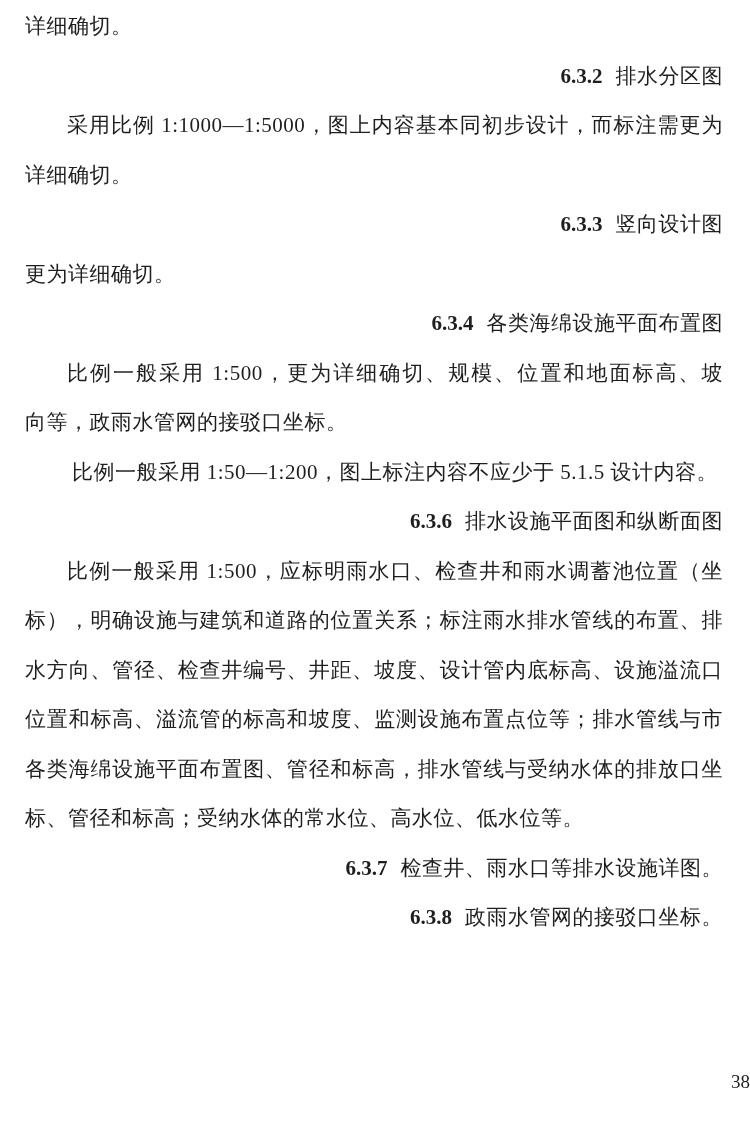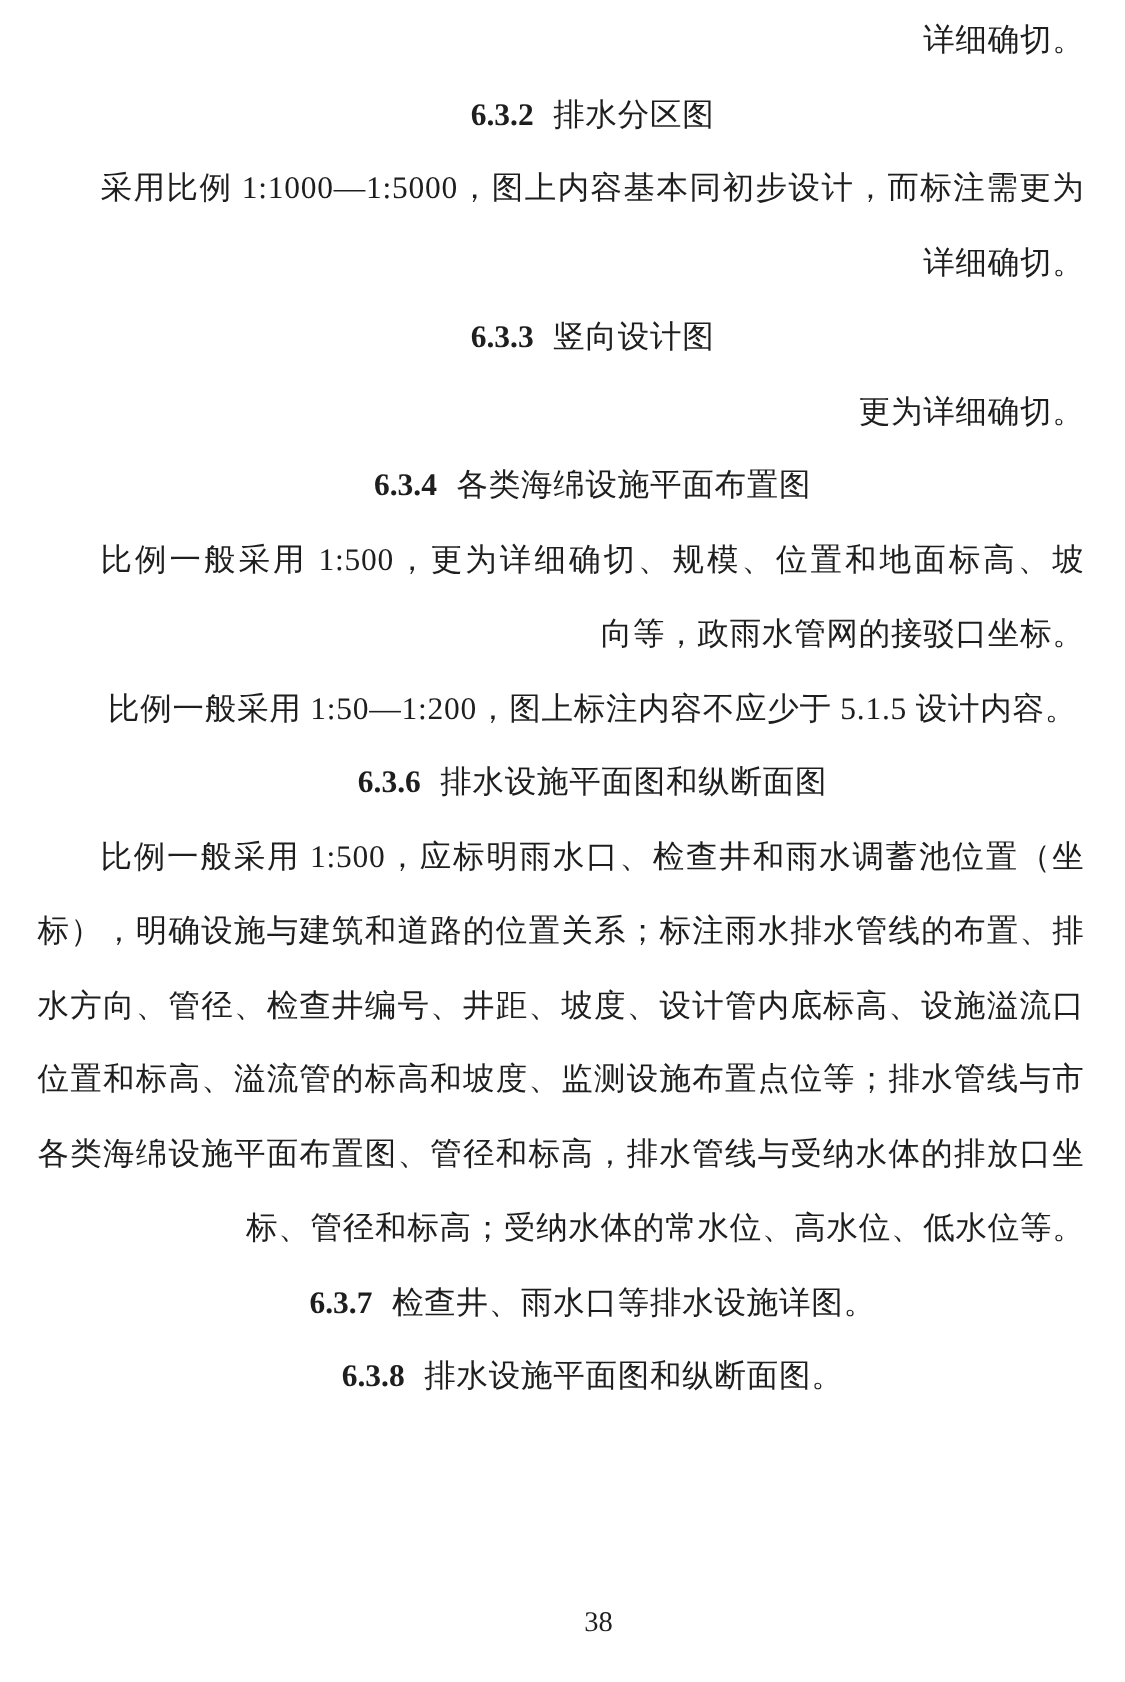--- a/index.html
+++ b/index.html
@@ -43,38 +43,38 @@
     text-align: justify;
     text-align-last: justify;
   }
   
   .line.ji {
     text-indent: 42px;
     text-align: center;
   }
   
   .line.p {
-    text-align: right;
+    text-align: left;
   }
   
   .line.h {
     text-indent: 42px;
-    text-align: center;
+    text-align: right;
   }
   .line.h .num {
     font-weight: bold;
     margin-right: 13px;
     letter-spacing: 0;
   }
   .page-number {
     position: absolute;
     top: 1071px;
     left: 0;
     right: 0;
-    text-align: center;
+    text-align: right;
     font-size: 19px;
     line-height: 22px;
     letter-spacing: 0;
     margin-left: 48px;
   }
 </style>
 </head>
 <body>
 
 <div class="page">
@@ -103,18 +103,18 @@
 
     <div class="line j">比例一般采用 1:500，应标明雨水口、检查井和雨水调蓄池位置（坐</div>
     <div class="line jc">标），明确设施与建筑和道路的位置关系；标注雨水排水管线的布置、排</div>
     <div class="line jc">水方向、管径、检查井编号、井距、坡度、设计管内底标高、设施溢流口</div>
     <div class="line jc">位置和标高、溢流管的标高和坡度、监测设施布置点位等；排水管线与市</div>
     <div class="line jc">各类海绵设施平面布置图、管径和标高，排水管线与受纳水体的排放口坐</div>
     <div class="line p">标、管径和标高；受纳水体的常水位、高水位、低水位等。</div>
 
     <div class="line h"><span class="num">6.3.7</span><span>检查井、雨水口等排水设施详图。</span></div>
 
-    <div class="line h"><span class="num">6.3.8</span><span>排水设施平面图和纵断面图。</span></div>
+    <div class="line h"><span class="num">6.3.8</span><span>政雨水管网的接驳口坐标。</span></div>
 
   </div>
 
   <div class="page-number">38</div>
 </div>
 
 </body></html>

